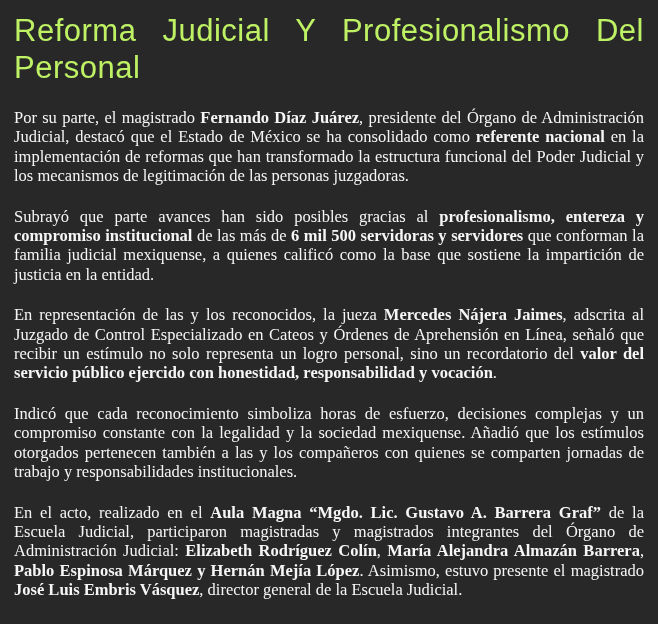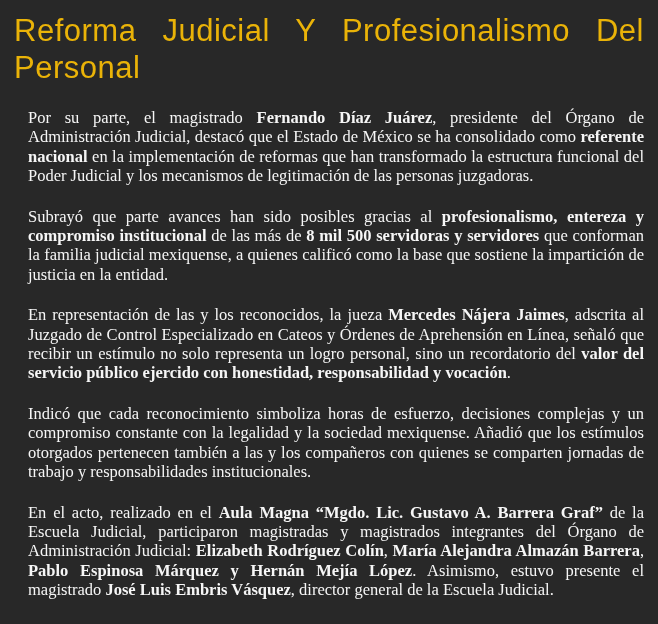--- a/index.html
+++ b/index.html
@@ -14,43 +14,43 @@
     background: #282828;
     padding: 6px 14px 0 14px;
     overflow: hidden;
   }
   .page-title {
     font-family: "Liberation Sans", "DejaVu Sans", sans-serif;
     font-weight: 500;
     font-size: 31px;
     line-height: 37px;
     letter-spacing: 0.5px;
-    color: #eab308;
+    color: #bef264;
     text-align: justify;
     margin: 6px 0 22px 0;
   }
   .article-body {
     font-family: "Liberation Serif", "DejaVu Serif", serif;
     font-size: 16.5px;
     line-height: 19.4px;
     color: #f6f6f6;
     text-align: justify;
   }
   .article-body p {
-    margin: 0 0 21px 14px;
+    margin: 0 0 21px 0;
   }
   .article-body b {
     font-weight: bold;
   }
 </style>
 </head>
 <body>
 
 <div class="page">
   <h1 class="page-title">Reforma Judicial Y Profesionalismo Del Personal</h1>
   <div class="article-body" id="article-body">
       <p><span>Por su parte, el magistrado </span><b>Fernando Díaz Juárez</b><span>, presidente del Órgano de Administración Judicial, destacó que el Estado de México se ha consolidado como </span><b>referente nacional</b><span> en la implementación de reformas que han transformado la estructura funcional del Poder Judicial y los mecanismos de legitimación de las personas juzgadoras.</span></p>
-      <p><span>Subrayó que parte avances han sido posibles gracias al </span><b>profesionalismo, entereza y compromiso institucional</b><span> de las más de </span><b>8 mil 500 servidoras y servidores</b><span> que conforman la familia judicial mexiquense, a quienes calificó como la base que sostiene la impartición de justicia en la entidad.</span></p>
+      <p><span>Subrayó que parte avances han sido posibles gracias al </span><b>profesionalismo, entereza y compromiso institucional</b><span> de las más de </span><b>6 mil 500 servidoras y servidores</b><span> que conforman la familia judicial mexiquense, a quienes calificó como la base que sostiene la impartición de justicia en la entidad.</span></p>
       <p><span>En representación de las y los reconocidos, la jueza </span><b>Mercedes Nájera Jaimes</b><span>, adscrita al Juzgado de Control Especializado en Cateos y Órdenes de Aprehensión en Línea, señaló que recibir un estímulo no solo representa un logro personal, sino un recordatorio del </span><b>valor del servicio público ejercido con honestidad, responsabilidad y vocación</b><span>.</span></p>
       <p><span>Indicó que cada reconocimiento simboliza horas de esfuerzo, decisiones complejas y un compromiso constante con la legalidad y la sociedad mexiquense. Añadió que los estímulos otorgados pertenecen también a las y los compañeros con quienes se comparten jornadas de trabajo y responsabilidades institucionales.</span></p>
       <p><span>En el acto, realizado en el </span><b>Aula Magna “Mgdo. Lic. Gustavo A. Barrera Graf”</b><span> de la Escuela Judicial, participaron magistradas y magistrados integrantes del Órgano de Administración Judicial: </span><b>Elizabeth Rodríguez Colín</b><span>, </span><b>María Alejandra Almazán Barrera</b><span>, </span><b>Pablo Espinosa Márquez y Hernán Mejía López</b><span>. Asimismo, estuvo presente el magistrado </span><b>José Luis Embris Vásquez</b><span>, director general de la Escuela Judicial.</span></p>
     </div>
 </div>
 
 </body></html>

